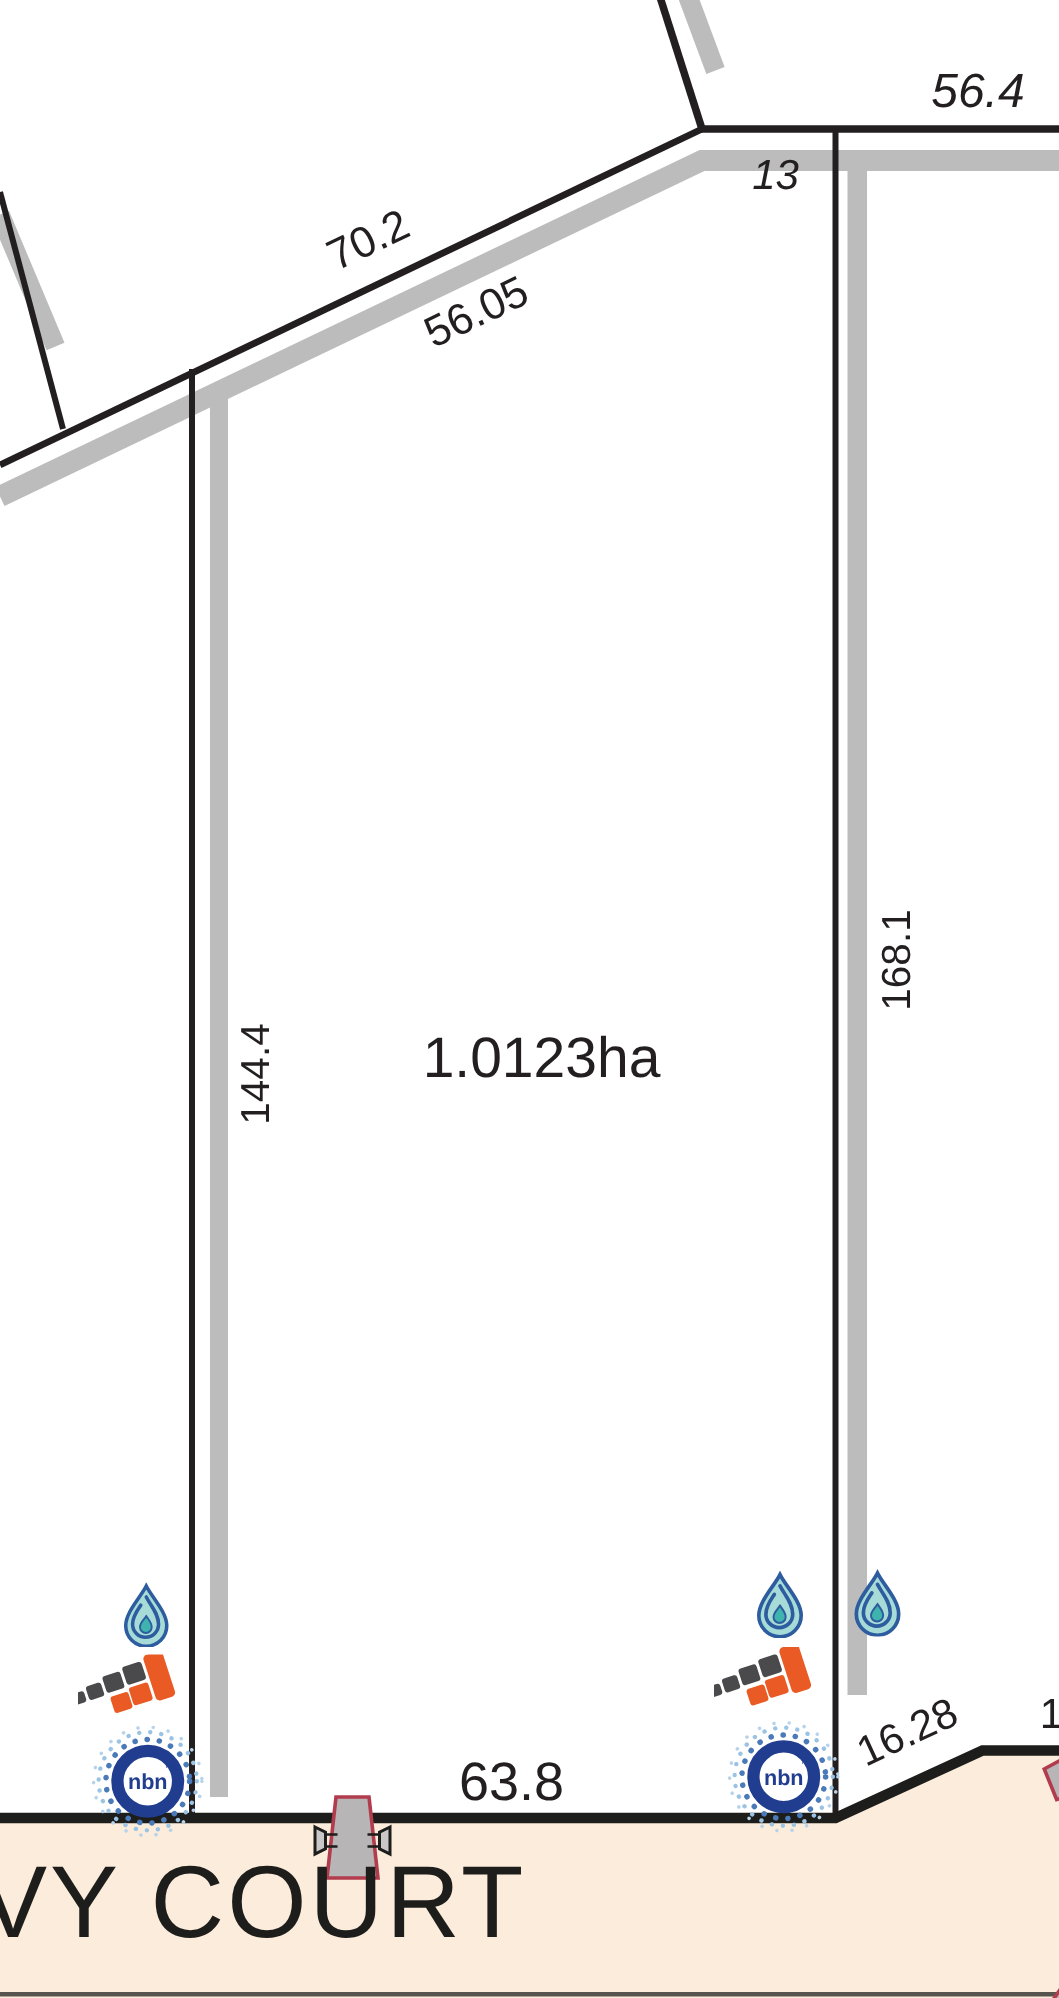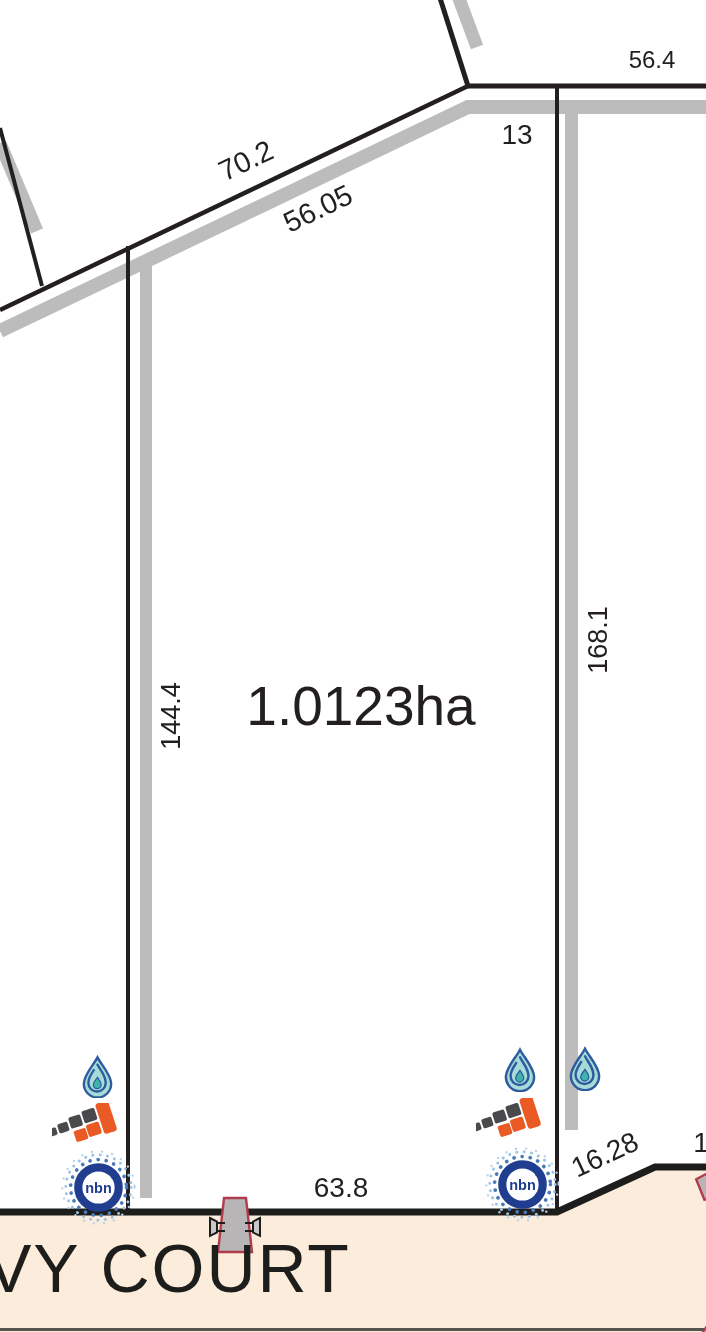--- a/index.html
+++ b/index.html
@@ -87,25 +87,25 @@
     <g transform="translate(704 1188) rotate(-112)">
       <use href="#pole" x="-28" y="-6" width="56" height="62"></use>
     </g>
     <g transform="translate(714 1330) rotate(-55)">
       <use href="#pole" x="-28" y="-10" width="56" height="62"></use>
     </g>
   </svg>
 
   <div class="dim" style="left:246px;top:161px;--rot:-25.6deg;font-size:29px;">70.2</div>
   <div class="dim" style="left:318px;top:209px;--rot:-25.6deg;font-size:29px;">56.05</div>
-  <div class="dim" style="left:652px;top:60px;font-size:24px;">56.4</div>
-  <div class="dim" style="left:517px;top:135px;font-size:28px;">13</div>
+  <div class="dim" style="left:652px;top:60px;font-size:32px;font-style:italic;">56.4</div>
+  <div class="dim" style="left:517px;top:117px;font-size:28px;font-style:italic;">13</div>
   <div class="dim" style="left:171px;top:716px;--rot:-90deg;font-size:27px;">144.4</div>
   <div class="dim" style="left:598px;top:640px;--rot:-90deg;font-size:27px;">168.1</div>
-  <div class="dim" style="left:341px;top:1188px;font-size:28px;">63.8</div>
+  <div class="dim" style="left:341px;top:1188px;font-size:36px;">63.8</div>
   <div class="dim" style="left:605px;top:1155px;--rot:-25deg;font-size:28px;">16.28</div>
   <div class="dim" style="left:701px;top:1143px;font-size:28px;">1</div>
 
-  <div class="dim" style="left:361px;top:706px;font-size:55px;text-align:center;">1.0123ha</div>
+  <div class="dim" style="left:361px;top:706px;font-size:38px;text-align:center;">1.0123ha</div>
 
   <div class="street" style="left:-14px;top:1234px;">VY COURT</div>
 
 </div>
 
 </body></html>

